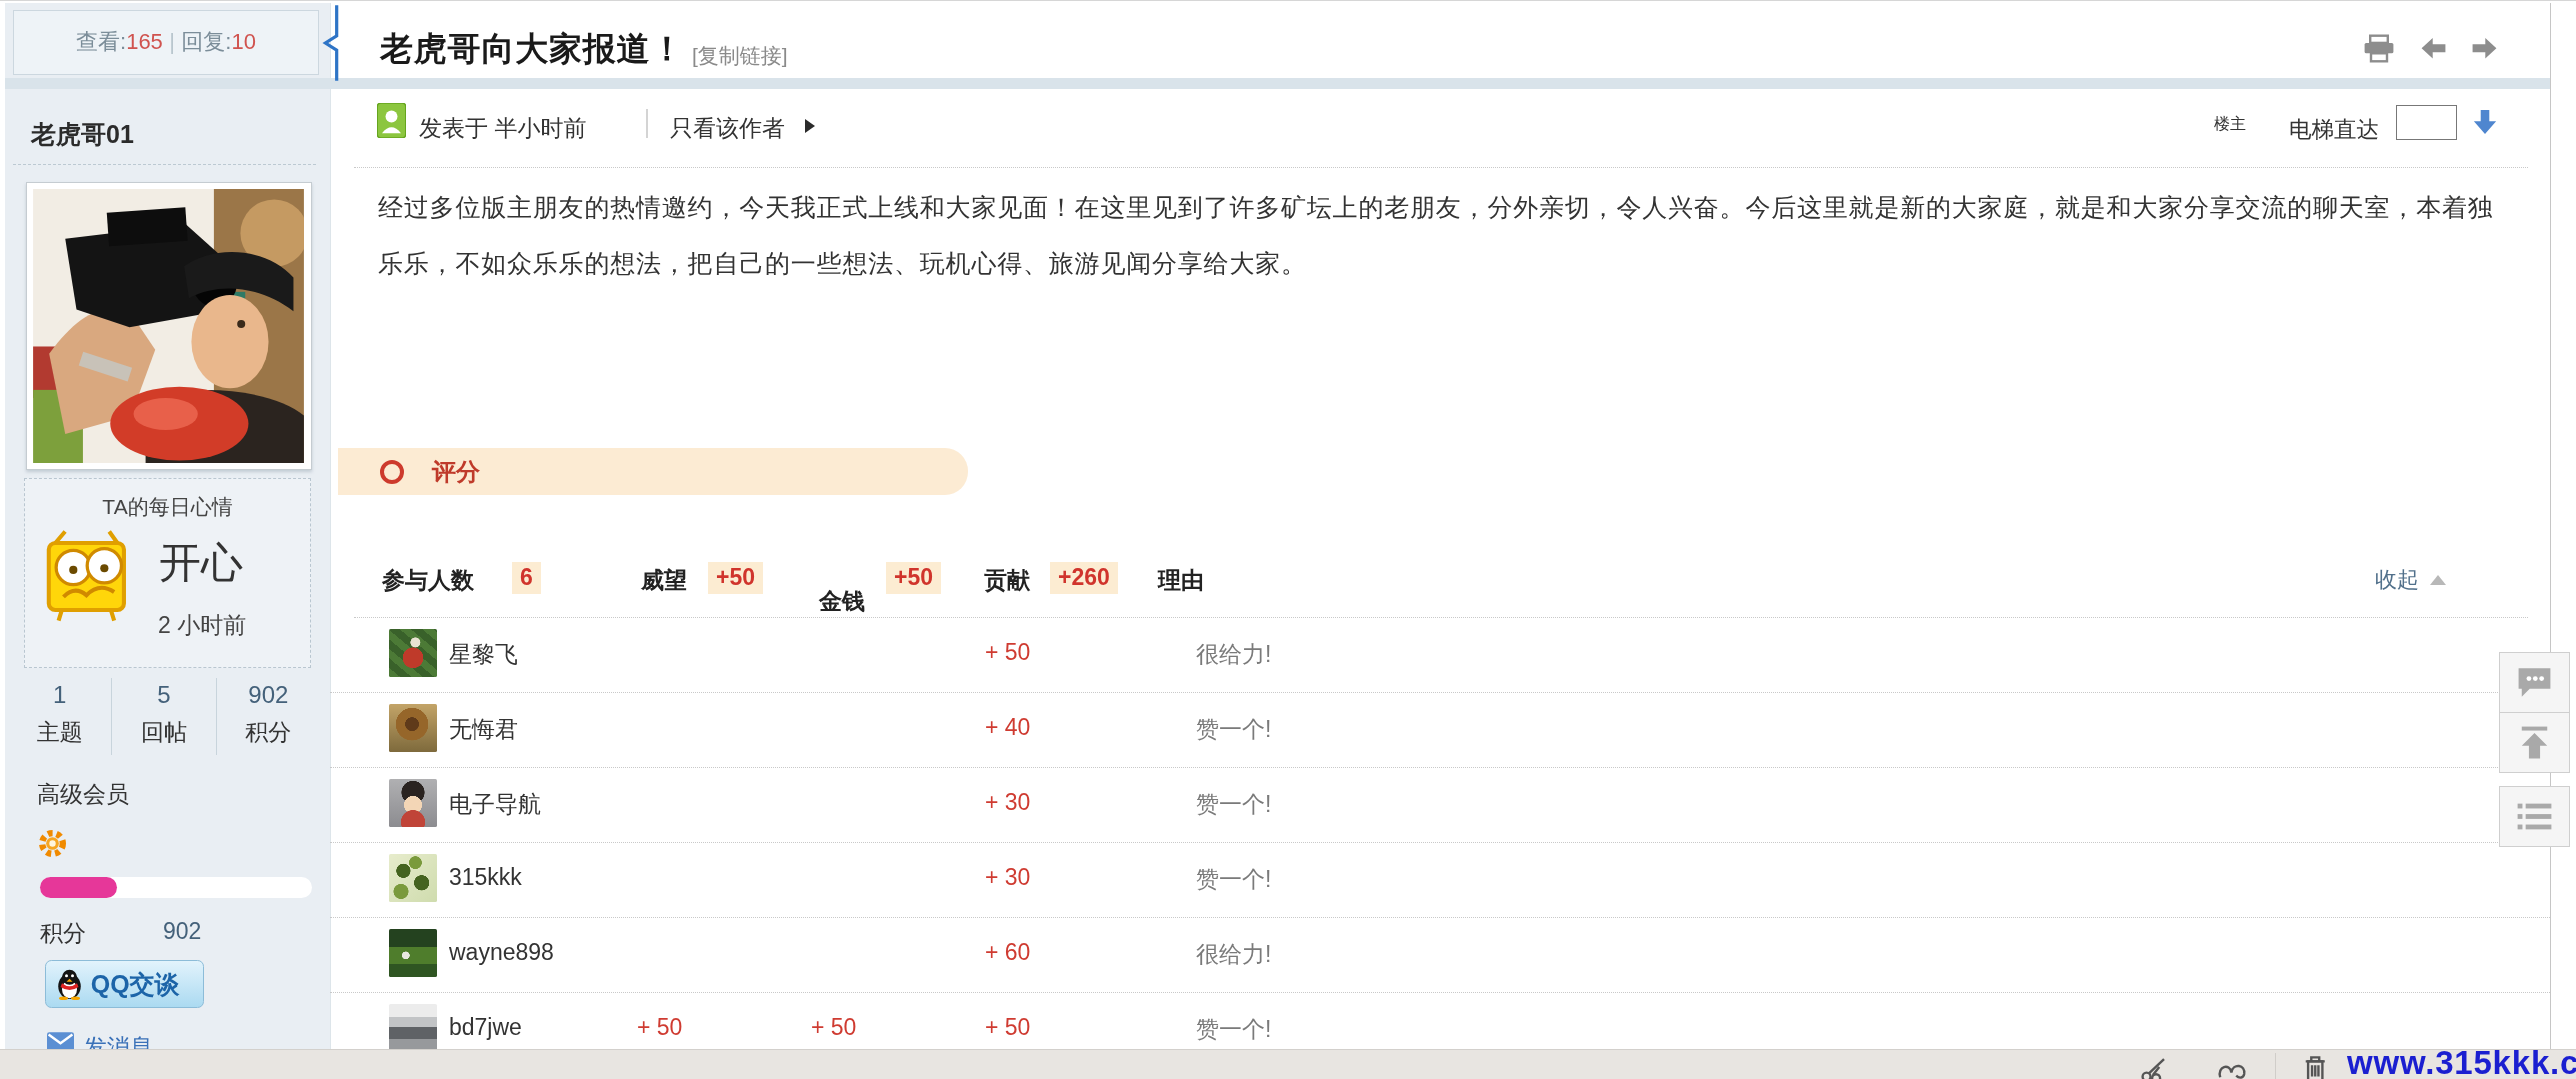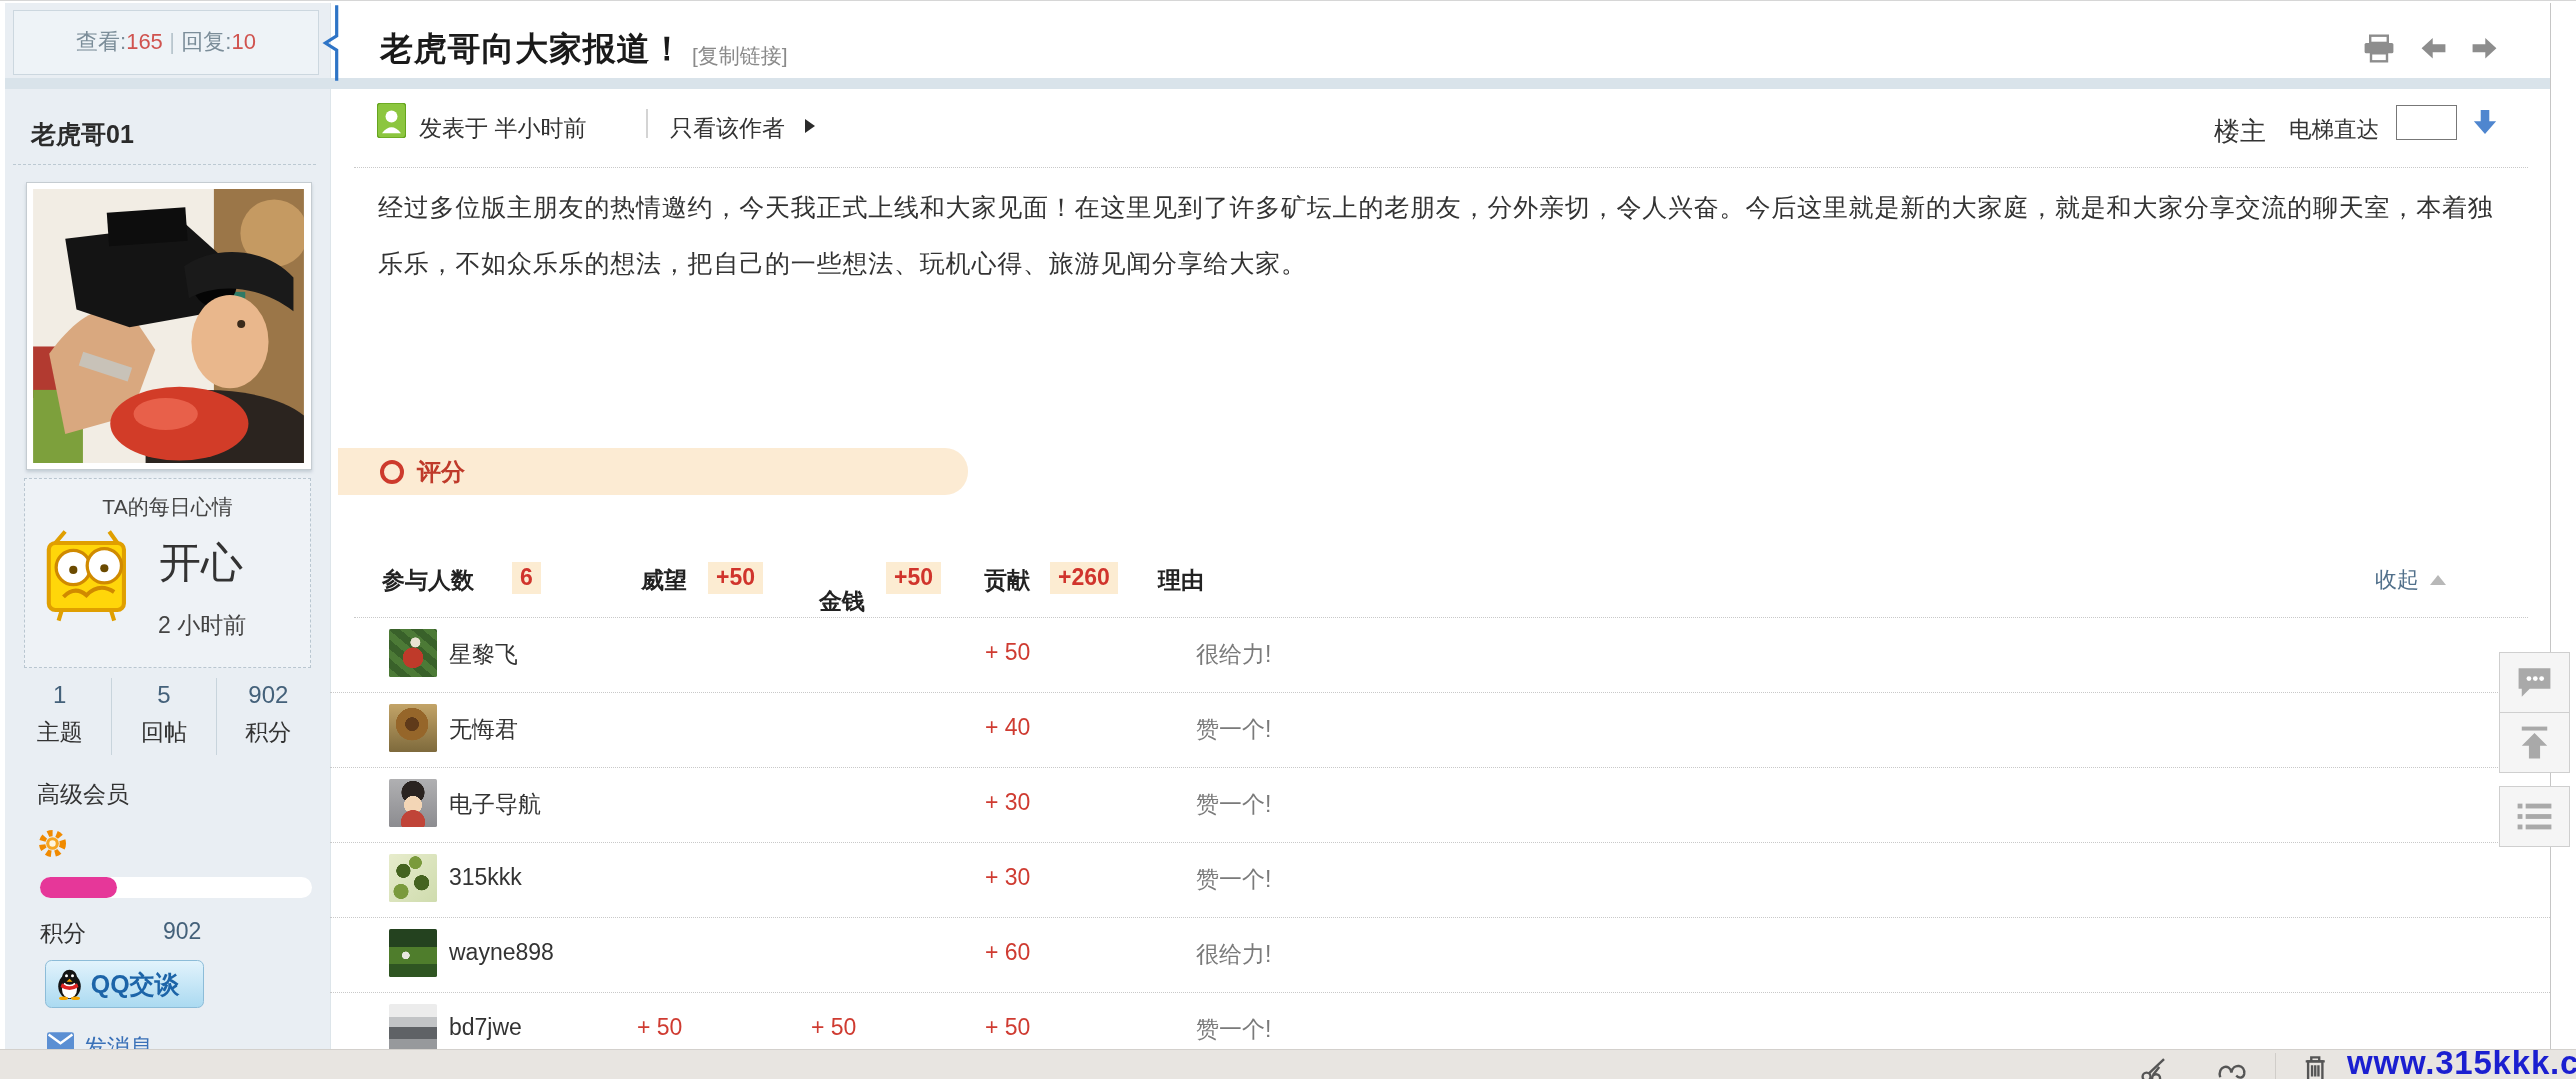--- a/index.html
+++ b/index.html
@@ -47,33 +47,33 @@
 .icon-print{left:2363px;top:34px;cursor:pointer;}
 .icon-prev{left:2420px;top:37px;cursor:pointer;}
 .icon-next{left:2471px;top:37px;cursor:pointer;}
 
 .poster-badge{left:377px;top:103px;width:29px;height:35px;}
 .meta-posted{left:419px;top:113px;font-size:23px;color:#333;}
 .meta-divider{left:646px;top:109px;width:1.6px;height:29px;background:#d4d4d4;}
 .meta-only{left:670px;top:113px;font-size:23px;color:#333;cursor:pointer;}
 .meta-caret{left:805px;top:119px;width:0;height:0;border-top:7.2px solid transparent;
   border-bottom:7.2px solid transparent;border-left:10.5px solid #2b2b2b;}
-.louzhu{left:2214px;top:114px;font-size:26px;color:#333;}
+.louzhu{left:2214px;top:114px;font-size:16px;color:#333;}
 .elevator{left:2289px;top:114px;font-size:22.5px;color:#333;cursor:pointer;}
 .goto-input{left:2396px;top:105px;width:61px;height:35px;border:0.8px solid #777;background:#fff;
   box-sizing:border-box;font-size:21px;padding:0 4.8px;}
 .icon-down{left:2473px;top:109px;cursor:pointer;}
 .meta-dotline{left:354px;top:167px;width:2174px;height:0;border-top:1.6px dotted #c9c9c9;}
 
 .post-body{left:378px;top:179px;width:2138px;font-size:25px;line-height:56px;color:#333;letter-spacing:0.8px;}
 
 .score-bar{left:338px;top:448px;width:630px;height:47px;background:#fcebd3;border-radius:0 23px 23px 0;
   display:flex;align-items:center;}
 .score-circle{width:16px;height:16px;border:4px solid #cd3a2c;border-radius:50%;margin-left:42px;}
-.score-label{margin-left:13px;font-size:24px;font-weight:bold;color:#bf3a2a;}
+.score-label{margin-left:28px;font-size:24px;font-weight:bold;color:#bf3a2a;}
 
 .rhdr{font-size:23px;font-weight:bold;color:#222;}
 .h-part{left:382px;top:565px;}
 .hval{font-size:23px;color:#d0342c;background:#fcecd2;padding:2.4px 8px;font-weight:bold;}
 .h-part-v{left:512px;top:562px;}
 .h-ww{left:641px;top:565px;}   .h-ww-v{left:708px;top:562px;}
 .h-money{left:819px;top:565px;margin-top:21px;} .h-money-v{left:886px;top:562px;}
 .h-contrib{left:984px;top:565px;} .h-contrib-v{left:1050px;top:562px;}
 .h-reason{left:1158px;top:565px;}
 .collapse{left:2375px;top:565px;font-size:22px;color:#51708b;cursor:pointer;display:flex;align-items:center;gap:11.3px;}

